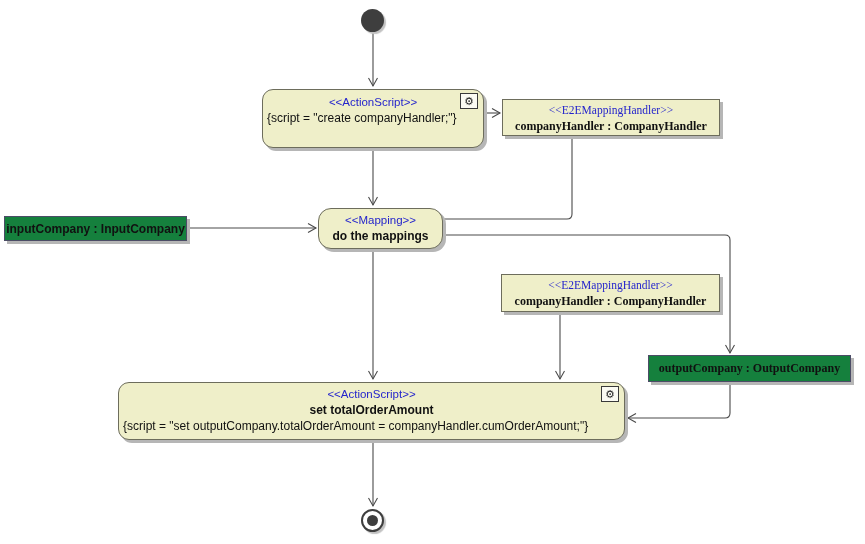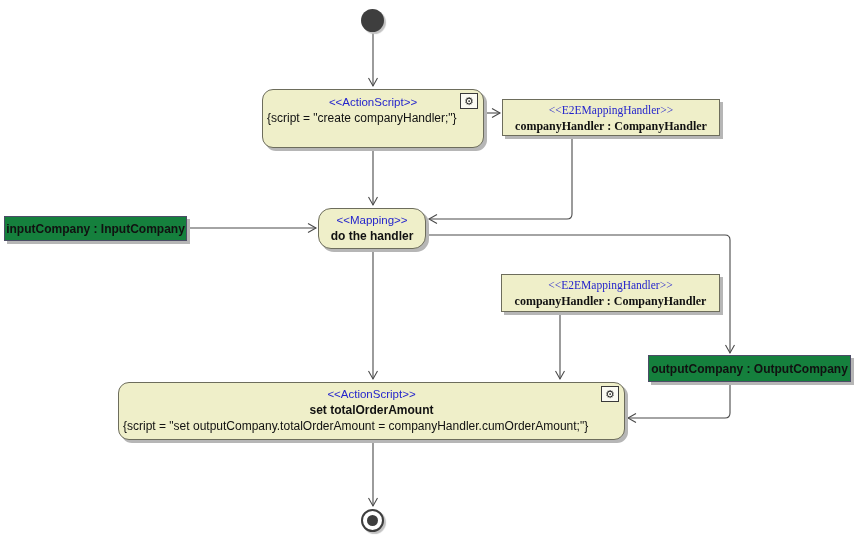--- a/index.html
+++ b/index.html
@@ -39,24 +39,24 @@
   }
   .final{
     left:361px;top:509px;width:23px;height:23px;border-radius:50%;
     background:#ffffff;border:2px solid #3E3E3E;box-sizing:border-box;
     display:flex;align-items:center;justify-content:center;
     box-shadow:2px 2px 1px #c2c2c2;
   }
   .final-dot{width:11px;height:11px;border-radius:50%;background:#3E3E3E;}
   #n-action-create{left:262px;top:89px;width:222px;height:59px;padding-top:5px;}
   #n-handler-top{left:502px;top:99px;width:218px;height:37px;padding-top:3px;}
-  #n-mapping{left:318px;top:208px;width:108px;height:41px;border-radius:13px;padding-top:4px;}
+  #n-mapping{left:318px;top:208px;width:125px;height:41px;border-radius:13px;padding-top:4px;}
   #n-input{left:4px;top:216px;width:183px;height:25px;}
   #n-handler-bottom{left:501px;top:274px;width:219px;height:38px;padding-top:3px;}
-  #n-output{left:648px;top:355px;width:203px;height:27px;}
+  #n-output{left:648px;top:355px;width:203px;height:27px;font-family:Liberation Serif, serif;}
   #n-action-set{left:118px;top:382px;width:507px;height:58px;padding-top:4px;}
 </style>
 </head>
 <body>
 
 <div class="canvas">
 
   <svg class="edges" width="865" height="544" viewBox="0 0 865 544" xmlns="http://www.w3.org/2000/svg">
     <defs>
       <marker id="arr" markerWidth="12" markerHeight="12" refX="9.5" refY="5" orient="auto" markerUnits="userSpaceOnUse">
@@ -87,21 +87,21 @@
     </div>
   </div>
 
   <div class="node rect" id="n-handler-top">
     <div class="stereo">&lt;&lt;E2EMappingHandler&gt;&gt;</div>
     <div class="title">companyHandler : CompanyHandler</div>
   </div>
 
   <div class="node act" id="n-mapping">
     <div class="stereo">&lt;&lt;Mapping&gt;&gt;</div>
-    <div class="title">do the handler</div>
+    <div class="title">do the mappings</div>
   </div>
 
   <div class="node obj" id="n-input">
     <span>inputCompany : InputCompany</span>
   </div>
 
   <div class="node rect" id="n-handler-bottom">
     <div class="stereo">&lt;&lt;E2EMappingHandler&gt;&gt;</div>
     <div class="title">companyHandler : CompanyHandler</div>
   </div>

